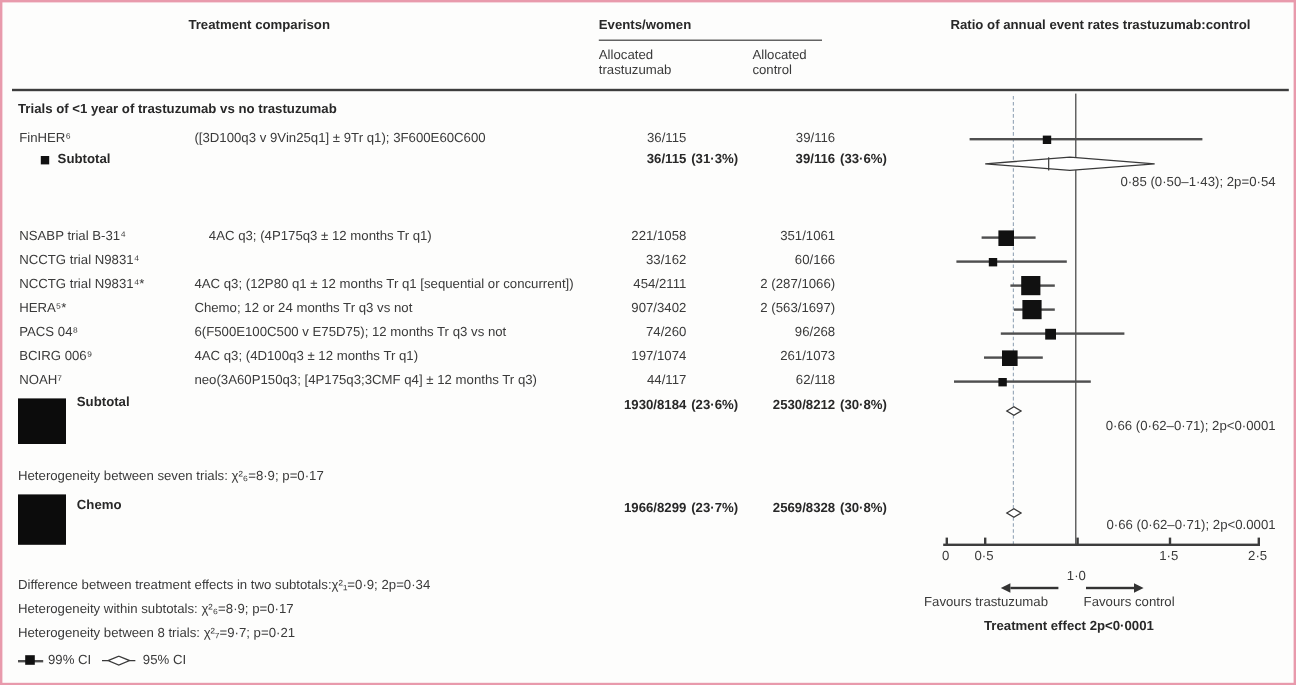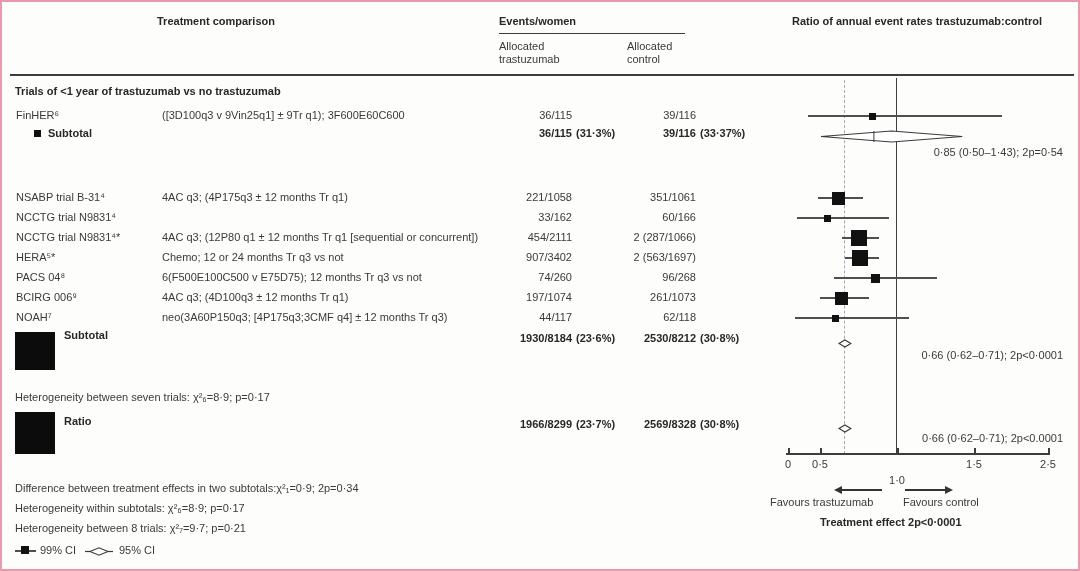--- a/index.html
+++ b/index.html
@@ -48,21 +48,21 @@
       <div class="abs" style="left: 160px; top: 107px;">([3D100q3 v 9Vin25q1] ± 9Tr q1); 3F600E60C600</div>
       <div class="abs evflex" style="left: 488px; top: 107px;">
         <div class="fr">36/115</div>
       </div>
       <div class="abs evflex" style="left: 612px; top: 107px;">
         <div class="fr">39/116</div>
       </div>
       <div class="absbox ci-line" style="left: 805.68px; top: 113px; width: 194.04px; height: 2px;"></div>
       <div class="absbox sq" style="left: 866.86px; top: 110.5px; width: 7px; height: 7px;"></div>
       <div class="abs" style="left: 14px; top: 189px; text-align: right;">NSABP trial B-31⁴</div>
-      <div class="abs" style="left: 160px; top: 189px;">4AC q3; (4P175q3 ± 12 months Tr q1)</div>
+      <div class="abs" style="left: 172px; top: 189px;">4AC q3; (4P175q3 ± 12 months Tr q1)</div>
       <div class="abs evflex" style="left: 488px; top: 189px;">
         <div class="fr">221/1058</div>
       </div>
       <div class="abs evflex" style="left: 612px; top: 189px;">
         <div class="fr">351/1061</div>
       </div>
       <div class="absbox ci-line" style="left: 816.46px; top: 195px; width: 44.66px; height: 2px;"></div>
       <div class="absbox sq" style="left: 829.98px; top: 189.5px; width: 13px; height: 13px;"></div>
       <div class="abs" style="left: 14px; top: 209px;">NCCTG trial N9831⁴</div>
       <div class="abs evflex" style="left: 488px; top: 209px;">
@@ -136,21 +136,21 @@
     </div>
 
   <div class="absbox sq" style="left:32px;top:128px;width:7px;height:7px"></div>
   <div class="abs b" style="left:46px;top:125px">Subtotal</div>
   <div class="abs evflex b" style="left:488px;top:125px">
     <div class="fr">36/115</div>
     <div class="pct">(31·3%)</div>
   </div>
   <div class="abs evflex b" style="left:612px;top:125px">
     <div class="fr">39/116</div>
-    <div class="pct">(33·37%)</div>
+    <div class="pct">(33·6%)</div>
   </div>
   <div class="absbox" id="diamond1" style="left: 818px; top: 127.5px; width: 143.22px; height: 13px;"><svg width="143.22000000000003" height="13">
         <polygon points="1,6.5 71.61000000000001,1 142.22000000000003,6.5 71.61000000000001,12" fill="#ffffff" stroke="#3a3a3a" stroke-width="1.1"></polygon>
         <line x1="53.9" y1="1" x2="53.9" y2="12" stroke="#3a3a3a" stroke-width="1"></line>
       </svg></div>
   <div class="ann" style="right:15px;top:144px">0·85 (0·50–1·43); 2p=0·54</div>
 
   <div class="blackbox" style="left:13px;top:330px;width:40px;height:38px"></div>
   <div class="abs b" style="left:62px;top:327px">Subtotal</div>
   <div class="abs evflex b" style="left:488px;top:330px">
@@ -162,21 +162,21 @@
     <div class="pct">(30·8%)</div>
   </div>
   <div class="absbox" id="diamond2" style="left: 836.48px; top: 335.5px; width: 13.86px; height: 9px;"><svg width="13.860000000000014" height="9">
         <polygon points="1,4.5 6.930000000000007,1 12.860000000000014,4.5 6.930000000000007,8" fill="#ffffff" stroke="#3a3a3a" stroke-width="1.1"></polygon>
       </svg></div>
   <div class="ann" style="right:15px;top:347px">0·66 (0·62–0·71); 2p&lt;0·0001</div>
 
   <div class="abs" style="left:13px;top:389px">Heterogeneity between seven trials: χ²₆=8·9; p=0·17</div>
 
   <div class="blackbox" style="left:13px;top:410px;width:40px;height:42px"></div>
-  <div class="abs b" style="left:62px;top:413px">Ratio</div>
+  <div class="abs b" style="left:62px;top:413px">Chemo</div>
   <div class="abs evflex b" style="left:488px;top:416px">
     <div class="fr">1966/8299</div>
     <div class="pct">(23·7%)</div>
   </div>
   <div class="abs evflex b" style="left:612px;top:416px">
     <div class="fr">2569/8328</div>
     <div class="pct">(30·8%)</div>
   </div>
   <div class="absbox" id="diamond3" style="left: 836.48px; top: 420.5px; width: 13.86px; height: 9px;"><svg width="13.860000000000014" height="9">
         <polygon points="1,4.5 6.930000000000007,1 12.860000000000014,4.5 6.930000000000007,8" fill="#ffffff" stroke="#3a3a3a" stroke-width="1.1"></polygon>

